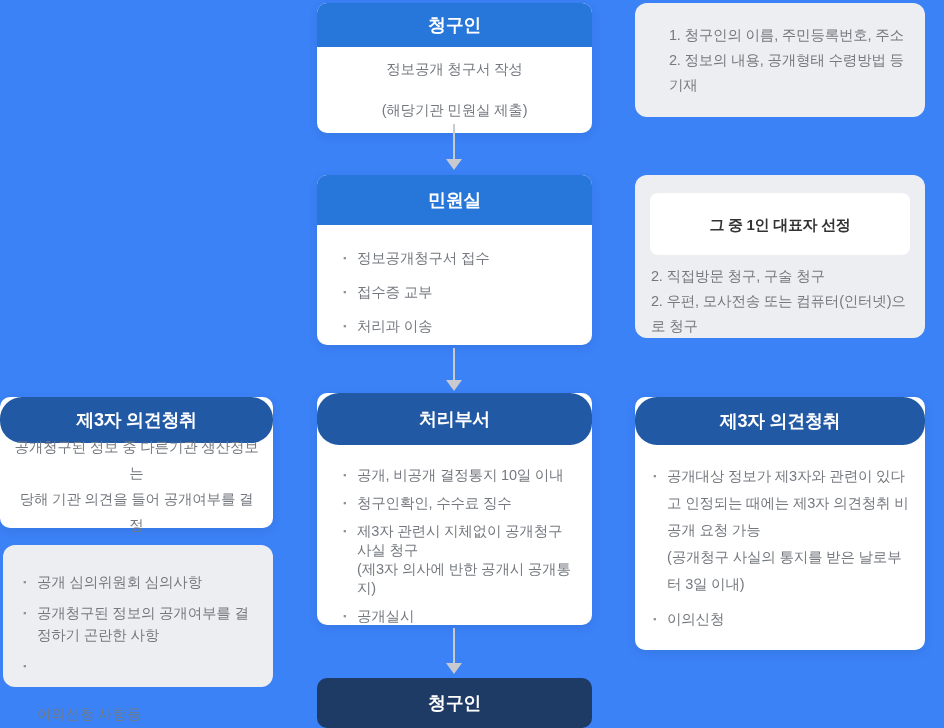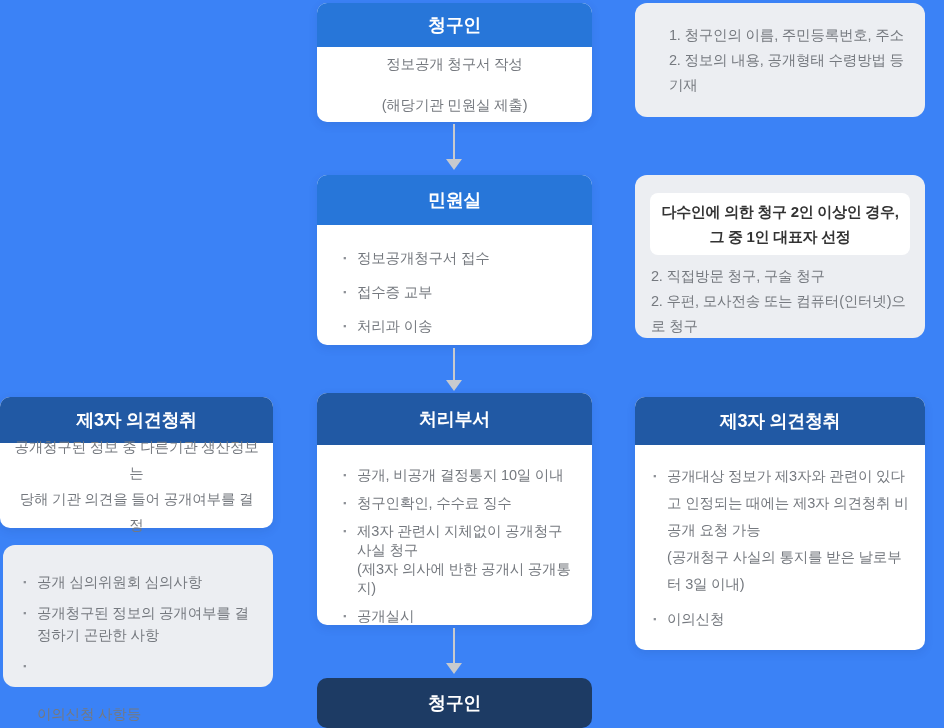--- a/index.html
+++ b/index.html
@@ -8,21 +8,21 @@
     font-family:"Liberation Sans","DejaVu Sans",sans-serif;
     -webkit-font-smoothing:antialiased;
   }
   
   .box{position:absolute;border-radius:10px;background:#ffffff;
        box-shadow:0 3px 10px rgba(20,40,90,0.10);}
   .hdr{display:flex;align-items:center;justify-content:center;
        border-radius:10px 10px 0 0;color:#ffffff;font-weight:bold;
        font-size:18px;letter-spacing:-0.3px;}
   .hdr.bright{background:#2776D9;}
-  .hdr.dark{background:#2159A4;}
+  .hdr.dark{background:#2159A4;border-radius:22px;}
   .bdy{color:#75797F;font-size:14.5px;letter-spacing:-0.2px;}
   .bdy.centered{display:flex;flex-direction:column;align-items:center;justify-content:center;}
   .cline{line-height:25px;text-align:center;}
   
   .bullets{list-style:none;margin:0;padding:0;}
   .bul{display:flex;align-items:flex-start;}
   .mark{flex:0 0 14px;font-size:9px;color:#8A8E94;text-align:left;}
   .btxt{flex:1;}
   
   .panel{position:absolute;background:#ECEEF2;border-radius:12px;
@@ -41,21 +41,21 @@
         align-items:center;justify-content:center;color:#ffffff;font-weight:bold;
         font-size:18px;letter-spacing:-0.3px;}
 </style>
 </head>
 <body>
 
 <div class="canvas">
 
   <section class="box" style="left:317px;top:3px;width:275px;">
     <div class="hdr bright" style="height:44px;">청구인</div>
-    <div class="bdy centered" style="height:75px;gap:16px;">
+    <div class="bdy centered" style="height:86px;gap:16px;">
       <div class="cline">정보공개 청구서 작성</div>
       <div class="cline">(해당기관 민원실 제출)</div>
     </div>
   </section>
 
   <div class="arrow" style="left:446px;top:124px;height:46px;">
     <i class="a-line"></i>
     <i class="a-head"></i>
   </div>
 
@@ -145,21 +145,20 @@
     </ul>
   </section>
 
   <section class="panel" style="left:635px;top:3px;width:290px;height:114px;display:flex;flex-direction:column;justify-content:center;padding:0 10px 0 34px;box-sizing:border-box;">
     <div class="num">1. 청구인의 이름, 주민등록번호, 주소</div>
     <div class="num">2. 정보의 내용, 공개형태 수령방법 등 기재</div>
   </section>
 
   <section class="panel" style="left:635px;top:175px;width:290px;height:163px;box-sizing:border-box;">
     <div class="hilite" style="position:absolute;left:15px;right:15px;top:18px;height:62px;">
-      <span>다수인에 의한 청구 2인 이상인 경우,</span>
       <span>그 중 1인 대표자 선정</span>
     </div>
     <div style="position:absolute;left:16px;right:8px;top:89px;">
       <div class="num">2. 직접방문 청구, 구술 청구</div>
       <div class="num">2. 우편, 모사전송 또는 컴퓨터(인터넷)으로 청구</div>
     </div>
   </section>
 
   <section class="box" style="left:635px;top:397px;width:290px;">
     <div class="hdr dark" style="height:48px;">제3자 의견청취</div>

